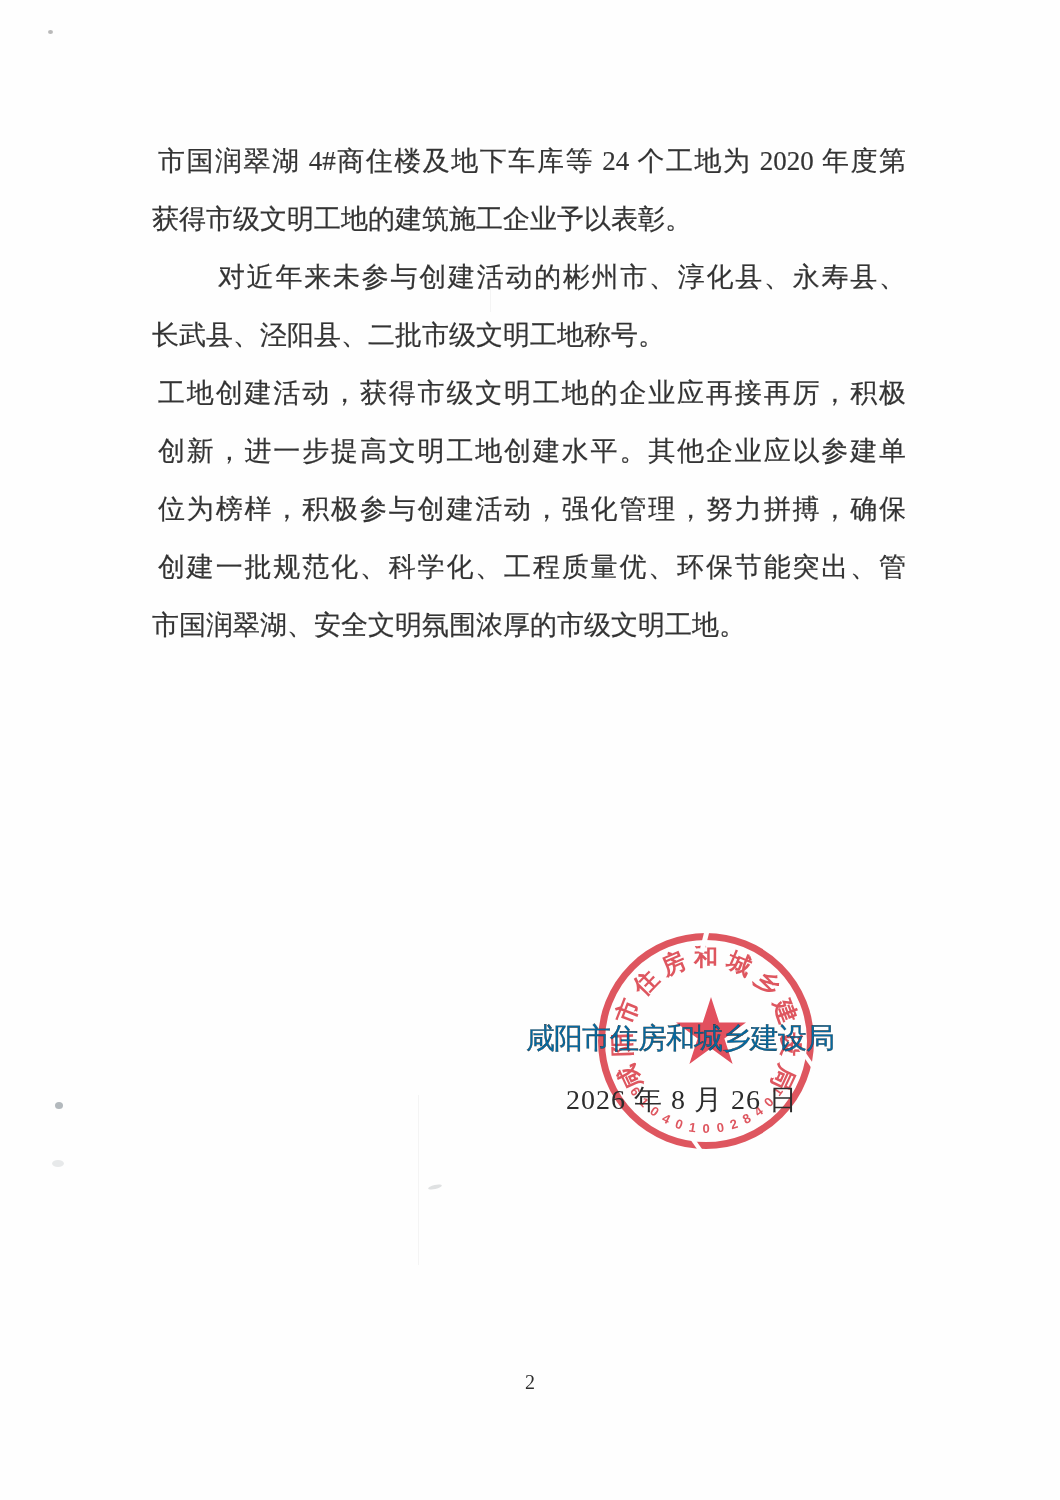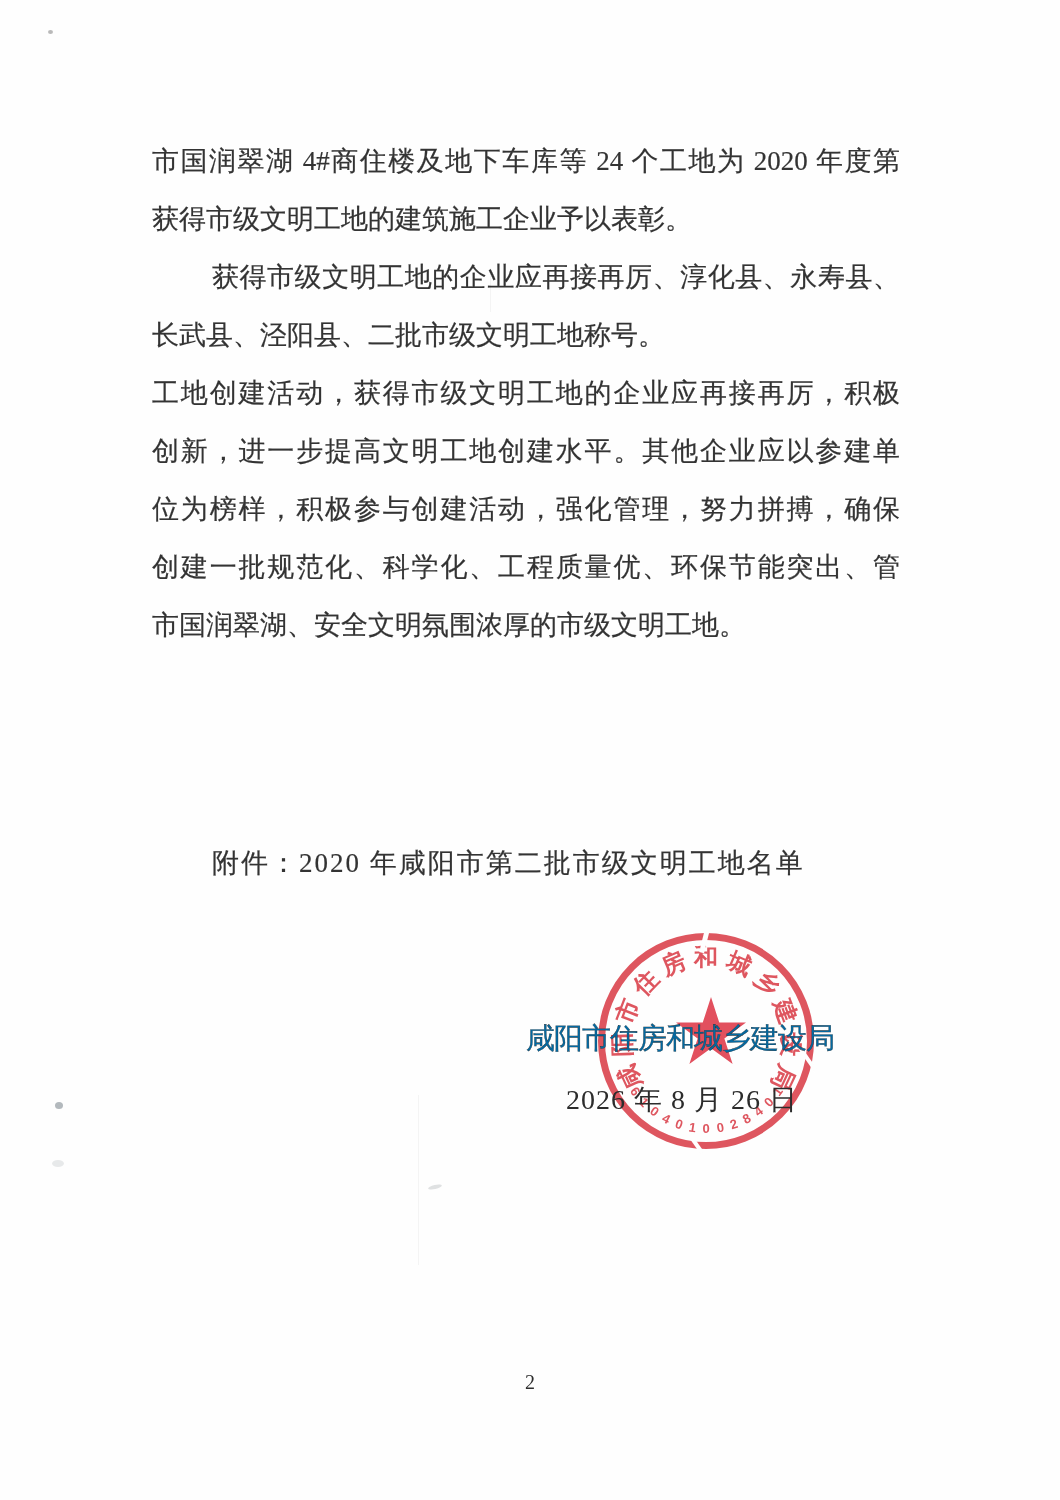--- a/index.html
+++ b/index.html
@@ -19,21 +19,21 @@
     color:#333333;
   }
   .line{
     width:748px;height:58px;box-sizing:border-box;
     padding-top:3px;
     font-size:27px;line-height:34px;
     white-space:nowrap;
     text-align:justify;
     -webkit-text-stroke:0.2px #3a3a3a;
   }
-  .line.fill{text-align-last:justify;}
+  .line.fill{text-align-last:justify;margin-left:6px;}
   .line.indent{padding-left:60px;}
   .attachment{
     position:absolute;left:212px;top:845px;
     font-size:27px;color:#333333;white-space:nowrap;
     -webkit-text-stroke:0.2px #3a3a3a;
     letter-spacing:2px;
   }
   
   .agency{
     position:absolute;left:526px;top:1019px;
@@ -106,30 +106,29 @@
   <div class="speck speck-a"></div>
   <div class="speck speck-b"></div>
   <div class="speck speck-c"></div>
   <div class="speck speck-d"></div>
   <div class="streak streak-a"></div>
   <div class="streak streak-b"></div>
 
   <div class="body-text">
       <div class="line fill">市国润翠湖 4#商住楼及地下车库等 24 个工地为 2020 年度第</div>
       <div class="line">获得市级文明工地的建筑施工企业予以表彰。</div>
-      <div class="line indent fill">获得市级文明工地的企业应再接再厉、淳化县、永寿县、</div>
+      <div class="line indent fill">对近年来未参与创建活动的彬州市、淳化县、永寿县、</div>
       <div class="line">长武县、泾阳县、二批市级文明工地称号。</div>
       <div class="line fill">工地创建活动，获得市级文明工地的企业应再接再厉，积极</div>
       <div class="line fill">创新，进一步提高文明工地创建水平。其他企业应以参建单</div>
       <div class="line fill">位为榜样，积极参与创建活动，强化管理，努力拼搏，确保</div>
       <div class="line fill">创建一批规范化、科学化、工程质量优、环保节能突出、管</div>
       <div class="line">市国润翠湖、安全文明氛围浓厚的市级文明工地。</div>
     </div>
 
-  <div class="attachment">附件：2020 年咸阳市第二批市级文明工地名单</div>
 
   <div class="seal">
     <div class="seal-ring"></div>
     <div class="seal-star"></div>
     <div>
         <span class="seal-arc-char" style="transform: rotate(-115deg) translateY(-84px);">咸</span>
         <span class="seal-arc-char" style="transform: rotate(-92deg) translateY(-84px);">阳</span>
         <span class="seal-arc-char" style="transform: rotate(-69deg) translateY(-84px);">市</span>
         <span class="seal-arc-char" style="transform: rotate(-46deg) translateY(-84px);">住</span>
         <span class="seal-arc-char" style="transform: rotate(-23deg) translateY(-84px);">房</span>

